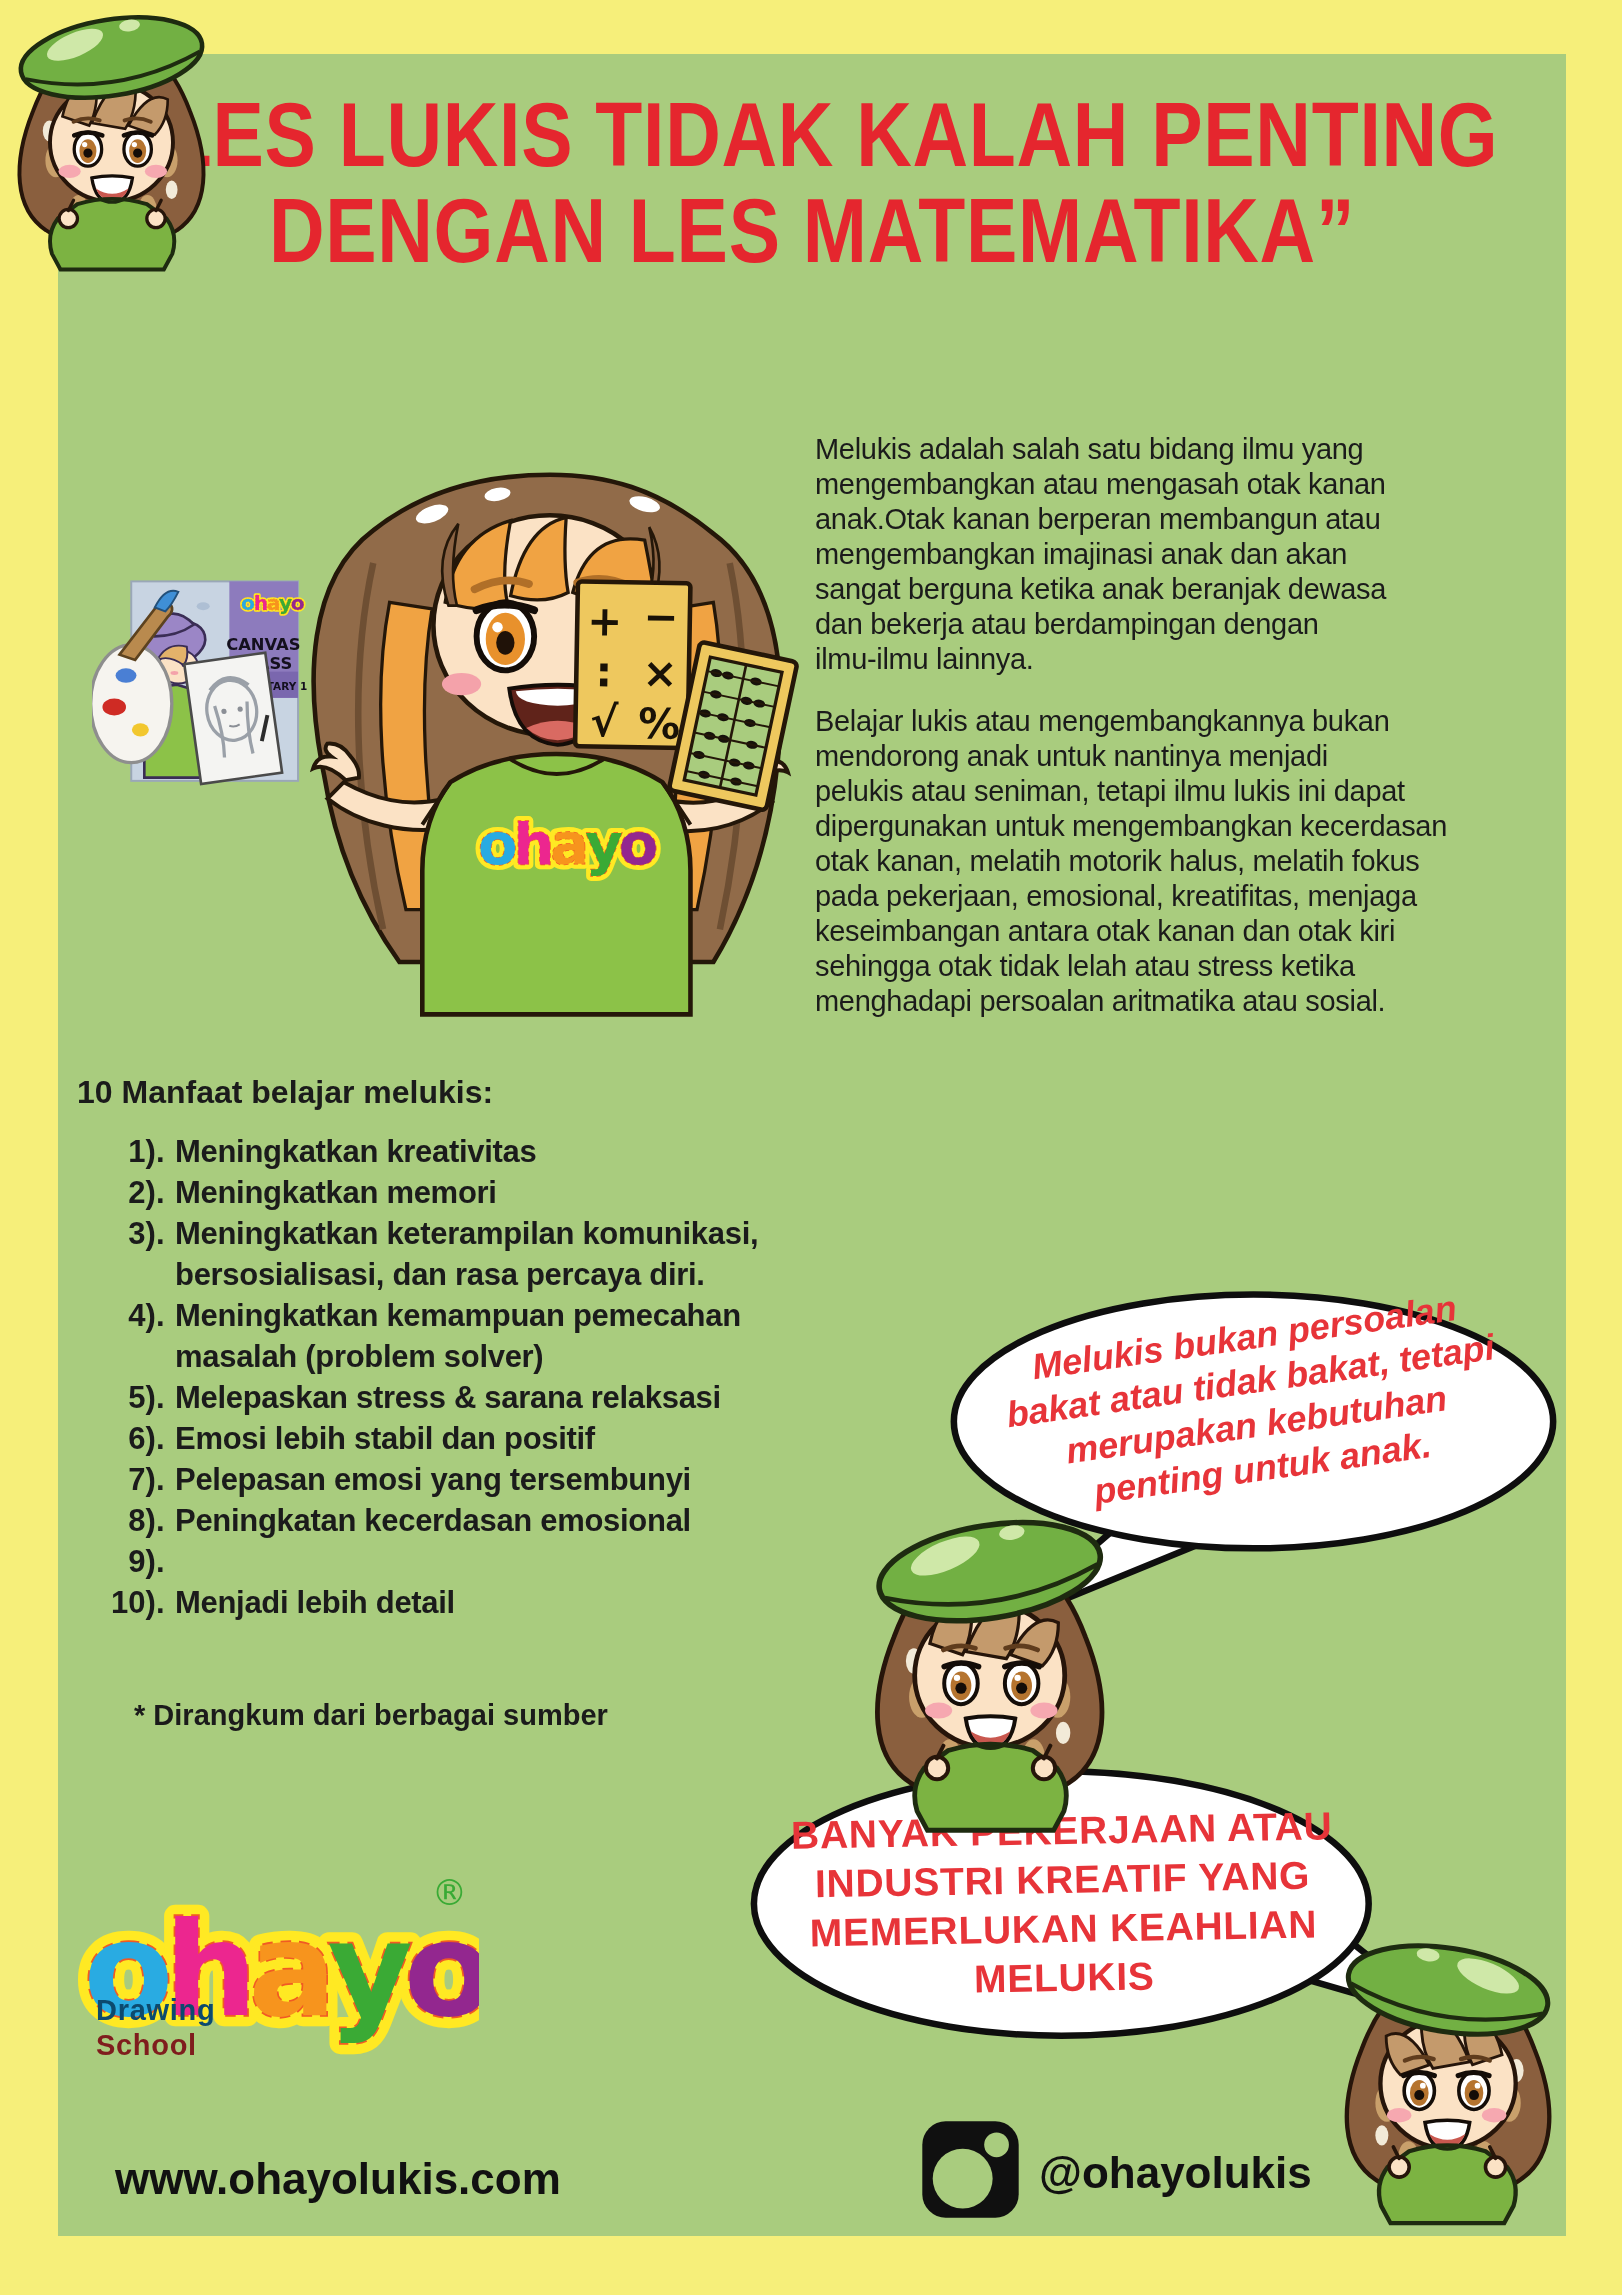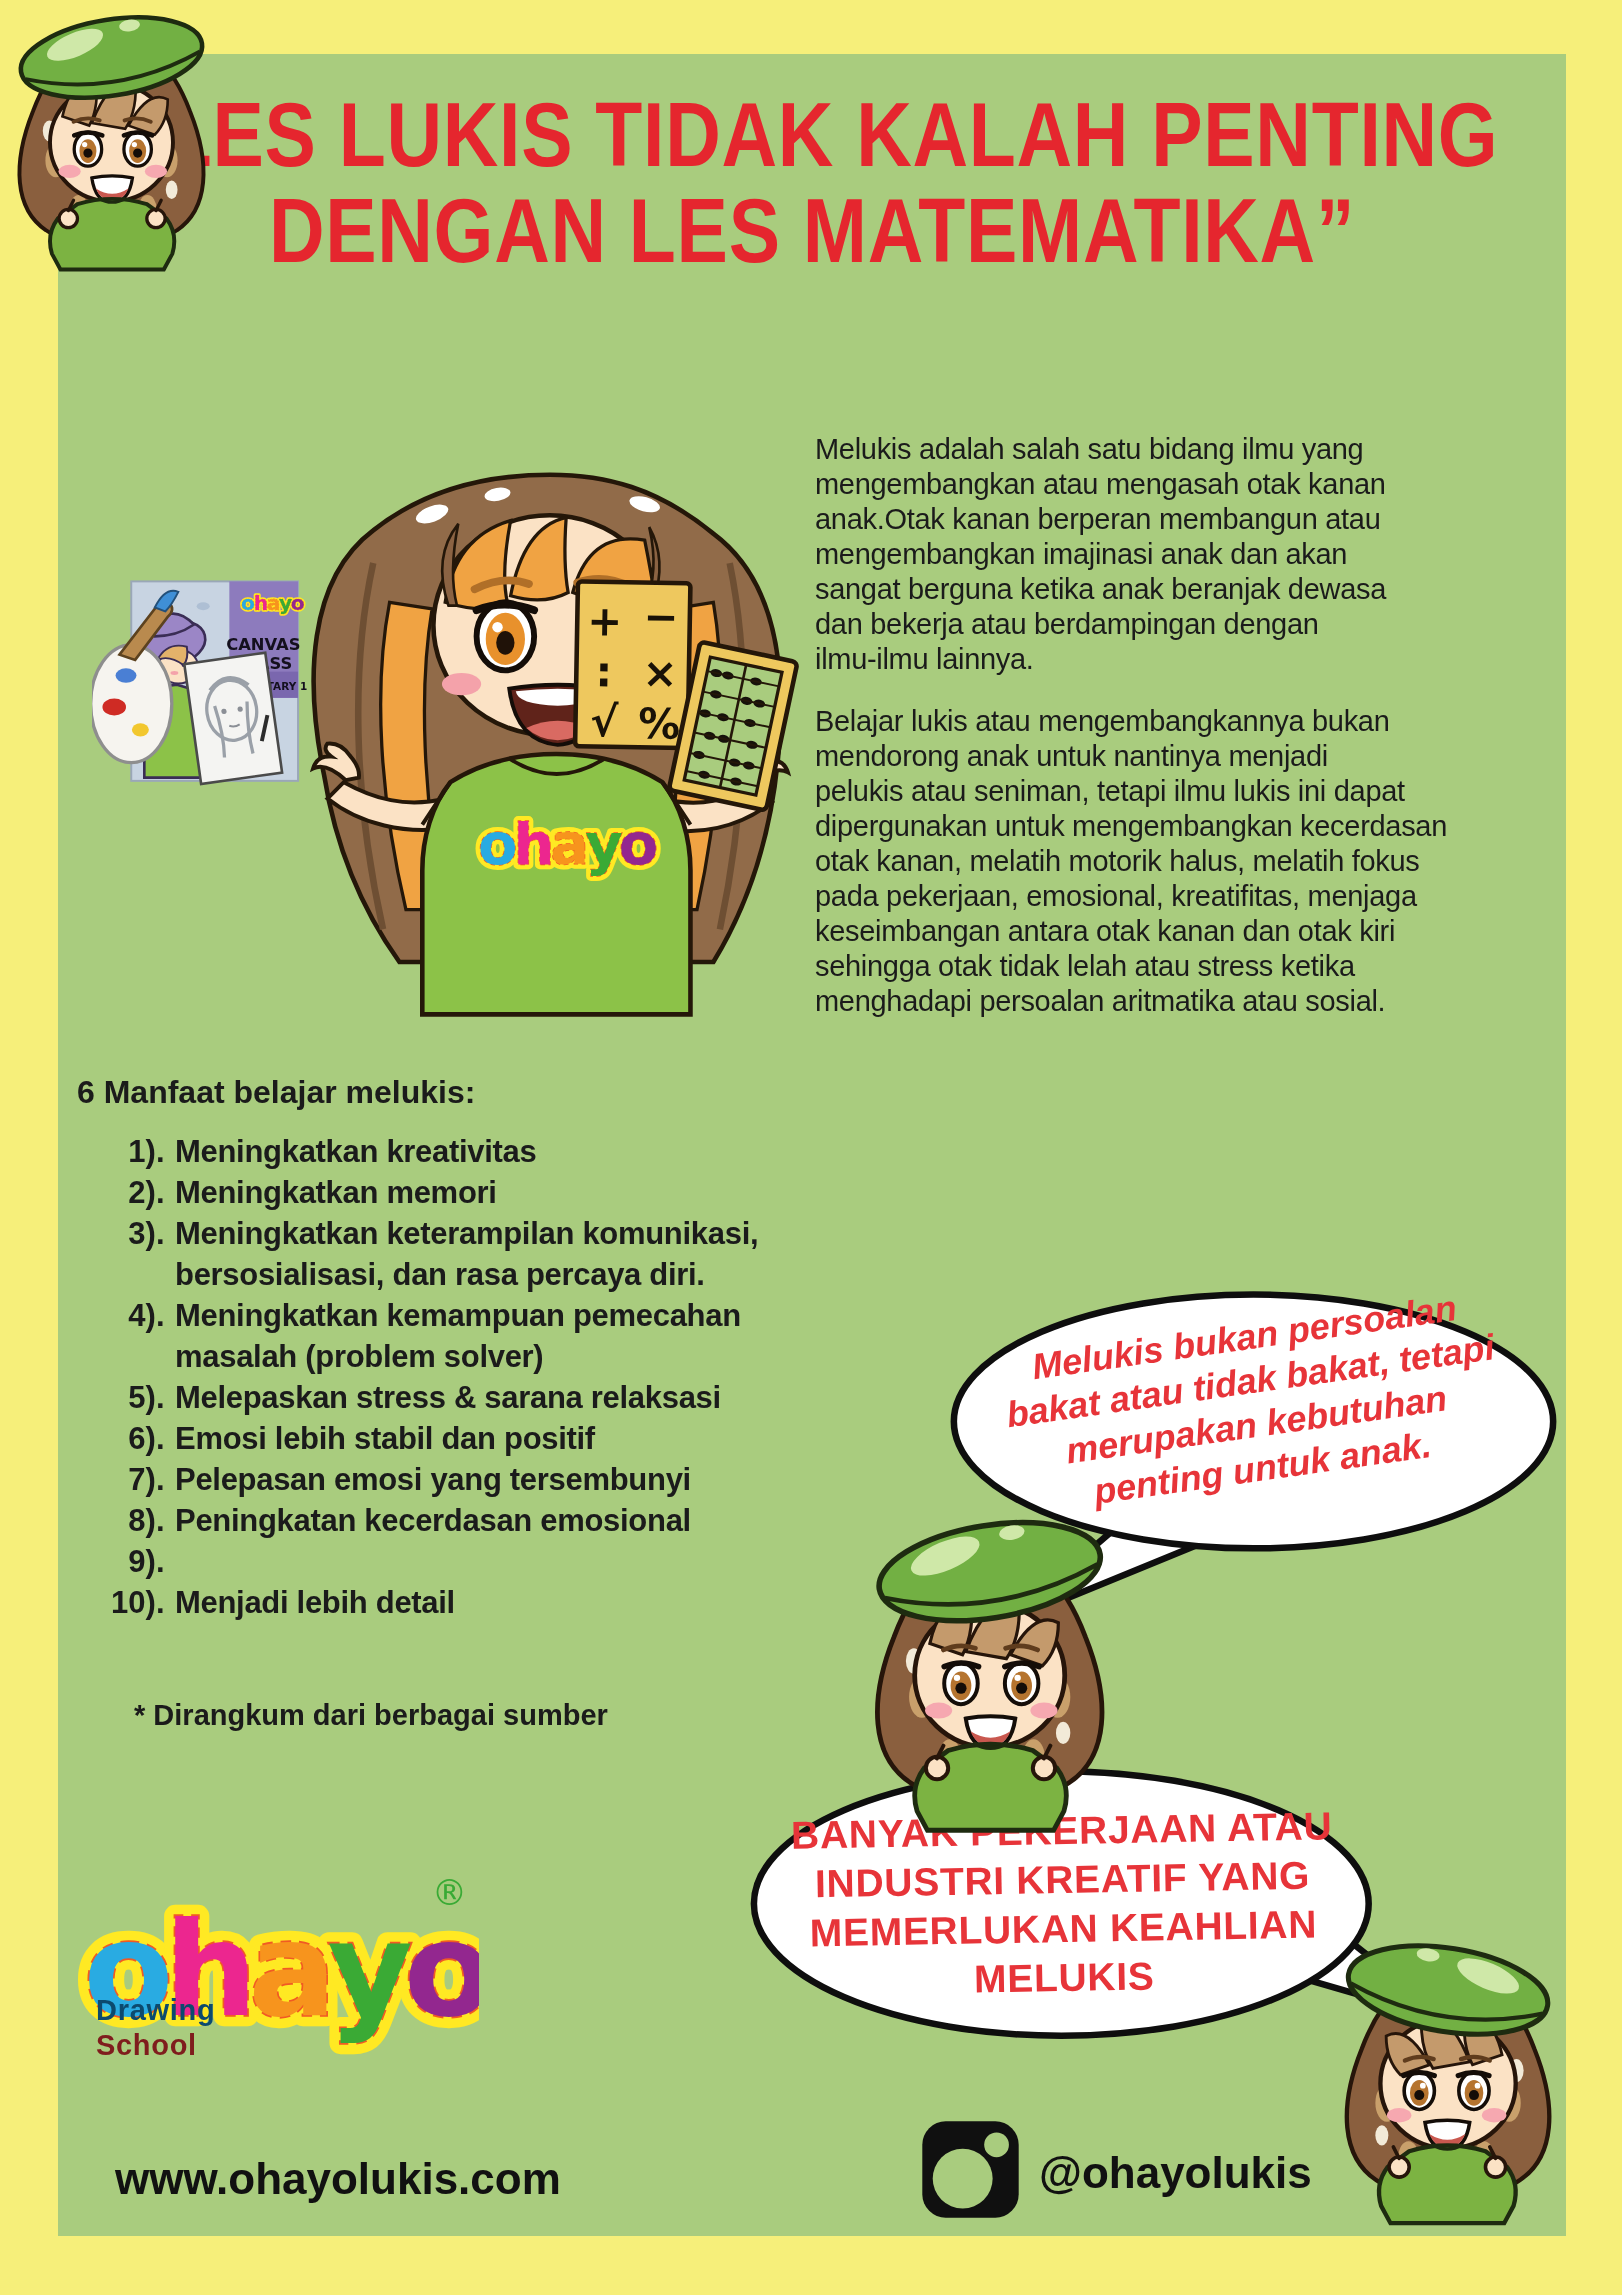--- a/index.html
+++ b/index.html
@@ -209,21 +209,21 @@
   <div class="para" style="left:815px;top:704px;width:753px;">Belajar lukis atau mengembangkannya bukan
 mendorong anak untuk nantinya menjadi
 pelukis atau seniman, tetapi ilmu lukis ini dapat
 dipergunakan untuk mengembangkan kecerdasan
 otak kanan, melatih motorik halus, melatih fokus
 pada pekerjaan, emosional, kreatifitas, menjaga
 keseimbangan antara otak kanan dan otak kiri
 sehingga otak tidak lelah atau stress ketika
 menghadapi persoalan aritmatika atau sosial.</div>
 
-  <div class="benefits-heading">6 Manfaat belajar melukis:</div>
+  <div class="benefits-heading">10 Manfaat belajar melukis:</div>
   <div class="benefits-list">
     <div class="benefit-row">
         <div class="benefit-num">1).</div>
         <div class="benefit-text">Meningkatkan kreativitas</div>
       </div>
     <div class="benefit-row">
         <div class="benefit-num">2).</div>
         <div class="benefit-text">Meningkatkan memori</div>
       </div>
     <div class="benefit-row">

